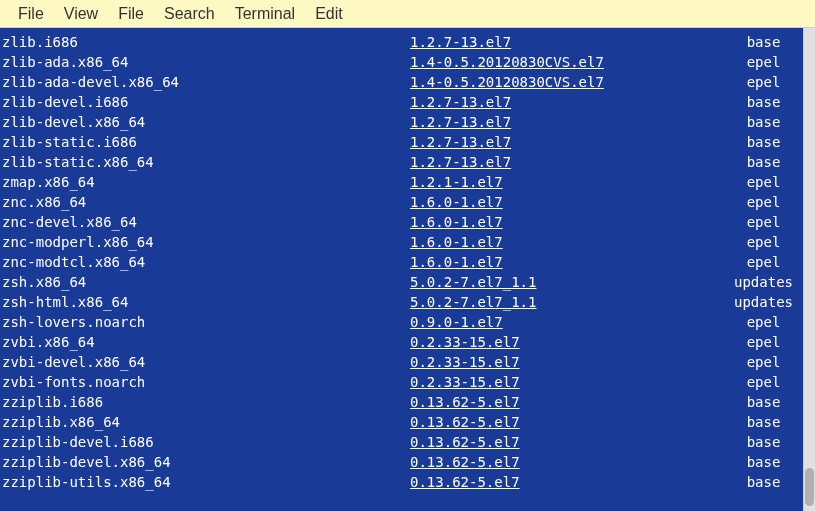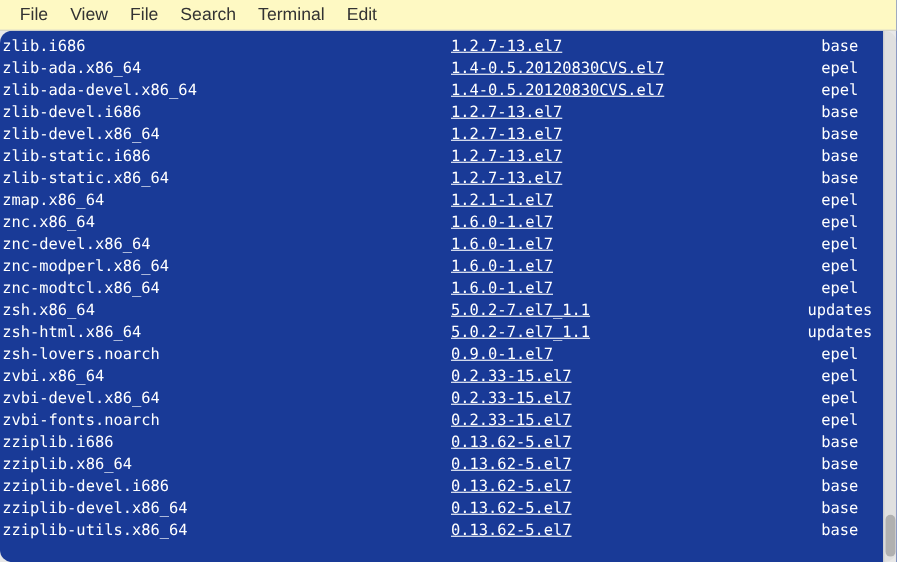--- a/index.html
+++ b/index.html
@@ -23,21 +23,20 @@
       border-bottom: 1px solid #ccc;
     }
     .menu-item {
       padding: 0 10px;
       cursor: pointer;
     }
     .terminal-wrapper {
       flex: 1;
       display: flex;
       overflow: hidden;
-      border-radius: 11px;
     }
     .terminal {
       flex: 1;
       background: #193a97;
       color: #ffffff;
       font-family: "DejaVu Sans Mono", "Liberation Mono", monospace;
       font-size: 14px;
       line-height: 20px;
       padding: 4px 2px 0 2px;
       white-space: pre;

